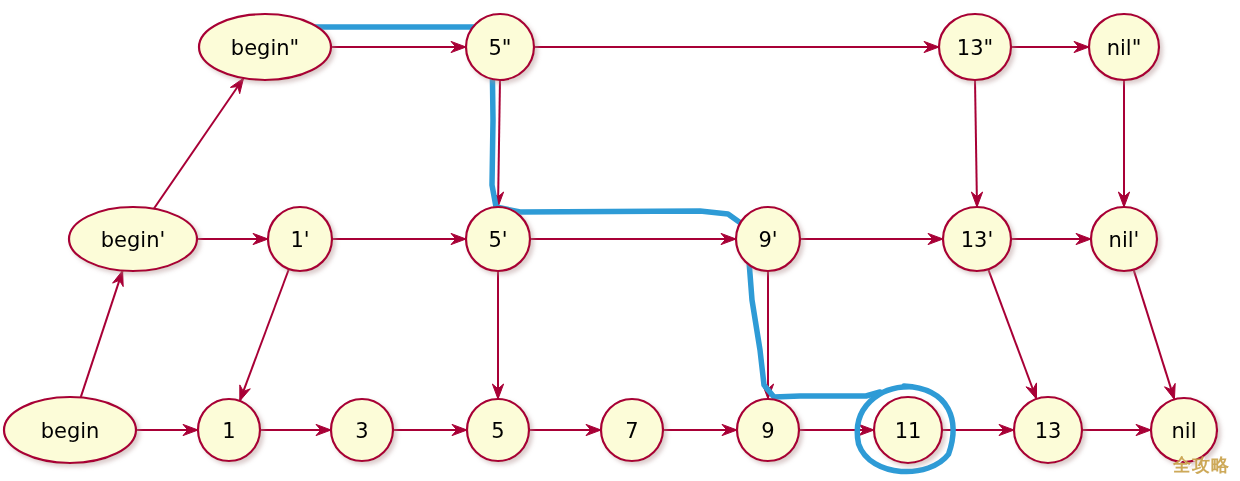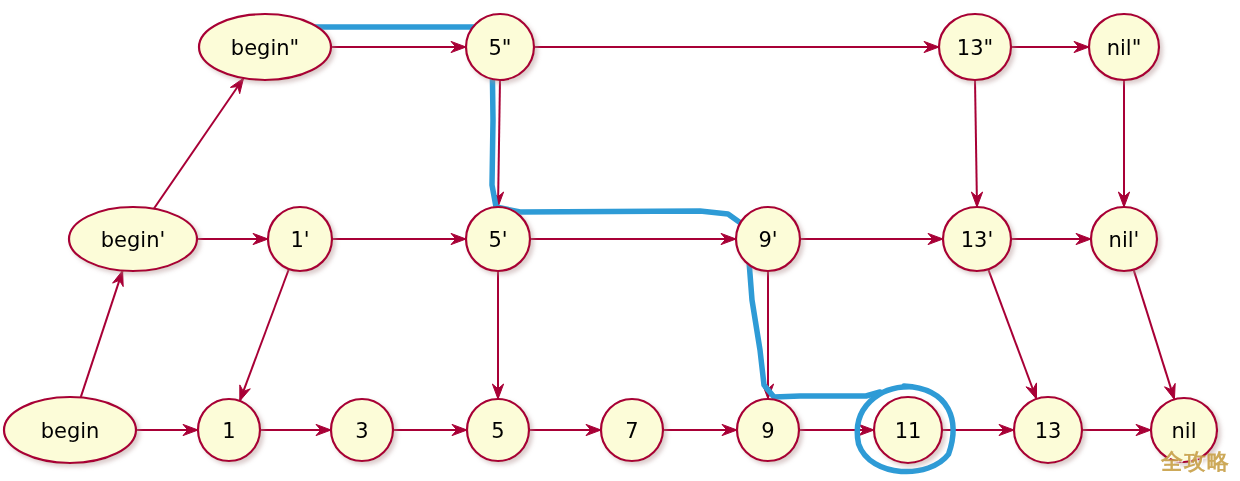--- a/index.html
+++ b/index.html
@@ -52,21 +52,21 @@
     stroke-width: 5.5;
     fill: none;
     stroke-linecap: round;
     stroke-linejoin: round;
   }
   .watermark {
     position: absolute;
     right: 10px;
     bottom: 4px;
     font-family: "DejaVu Sans", sans-serif;
-    font-size: 22px;
+    font-size: 18px;
     font-weight: bold;
     color: #C9A24B;
     letter-spacing: 1px;
     opacity: 0.92;
     text-shadow: 1px 1px 0 #ffffff;
     user-select: none;
   }
 </style>
 </head>
 <body>

